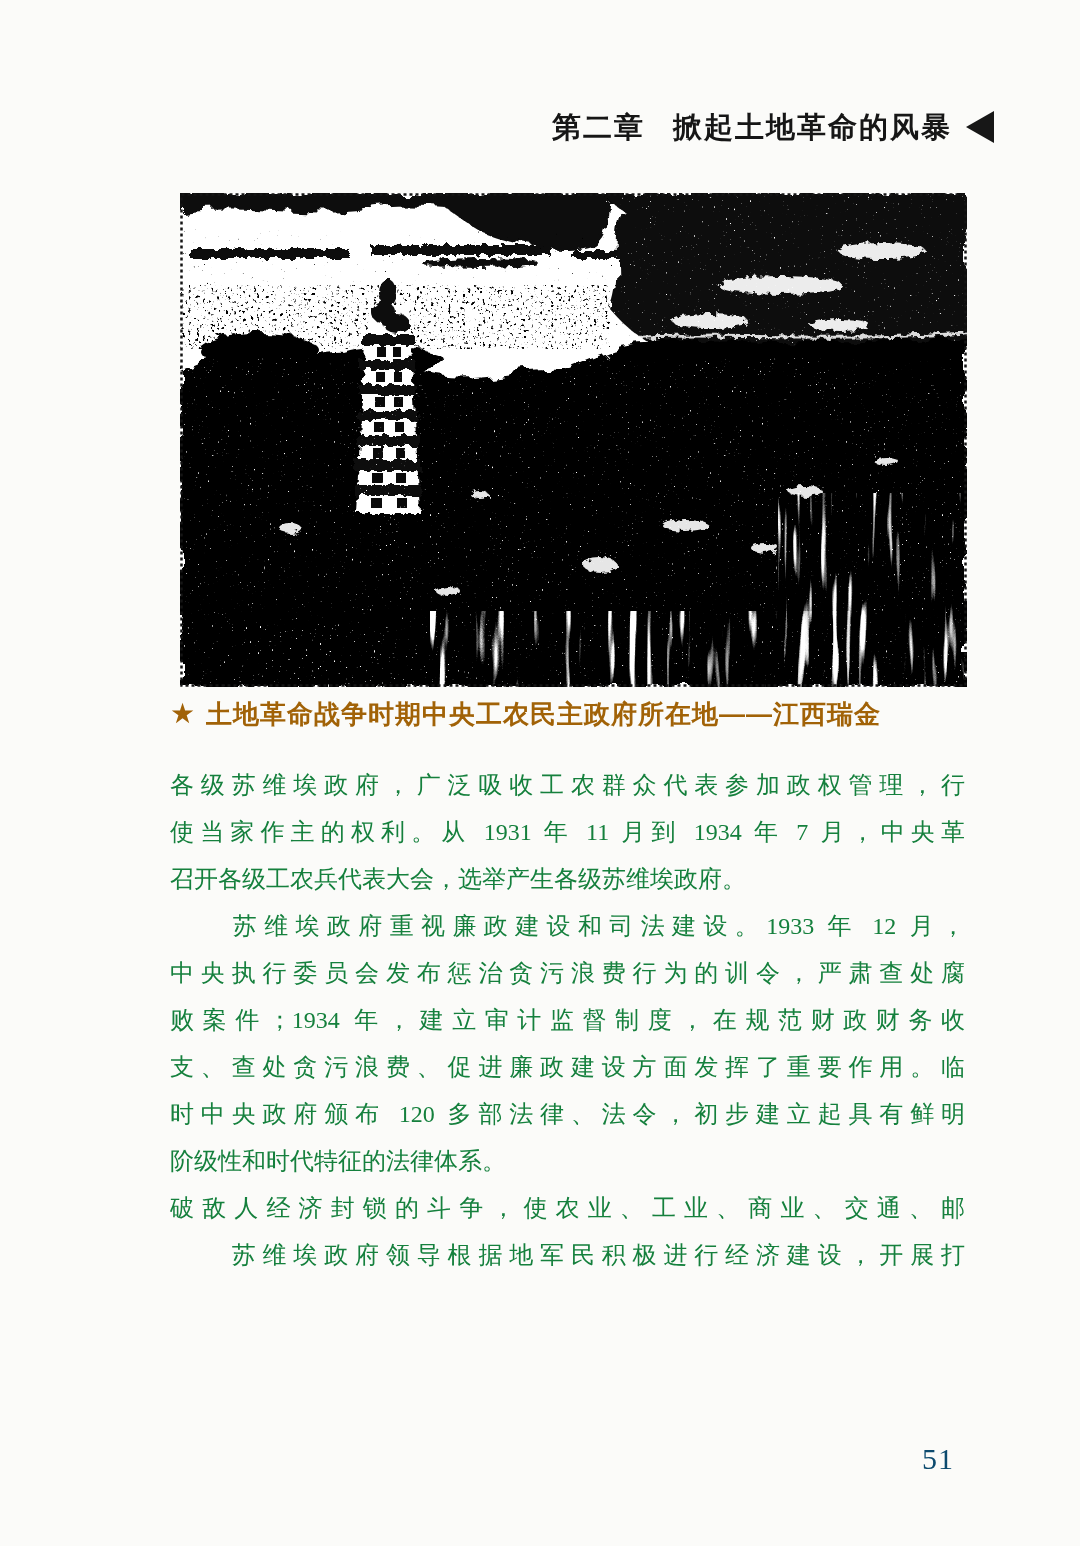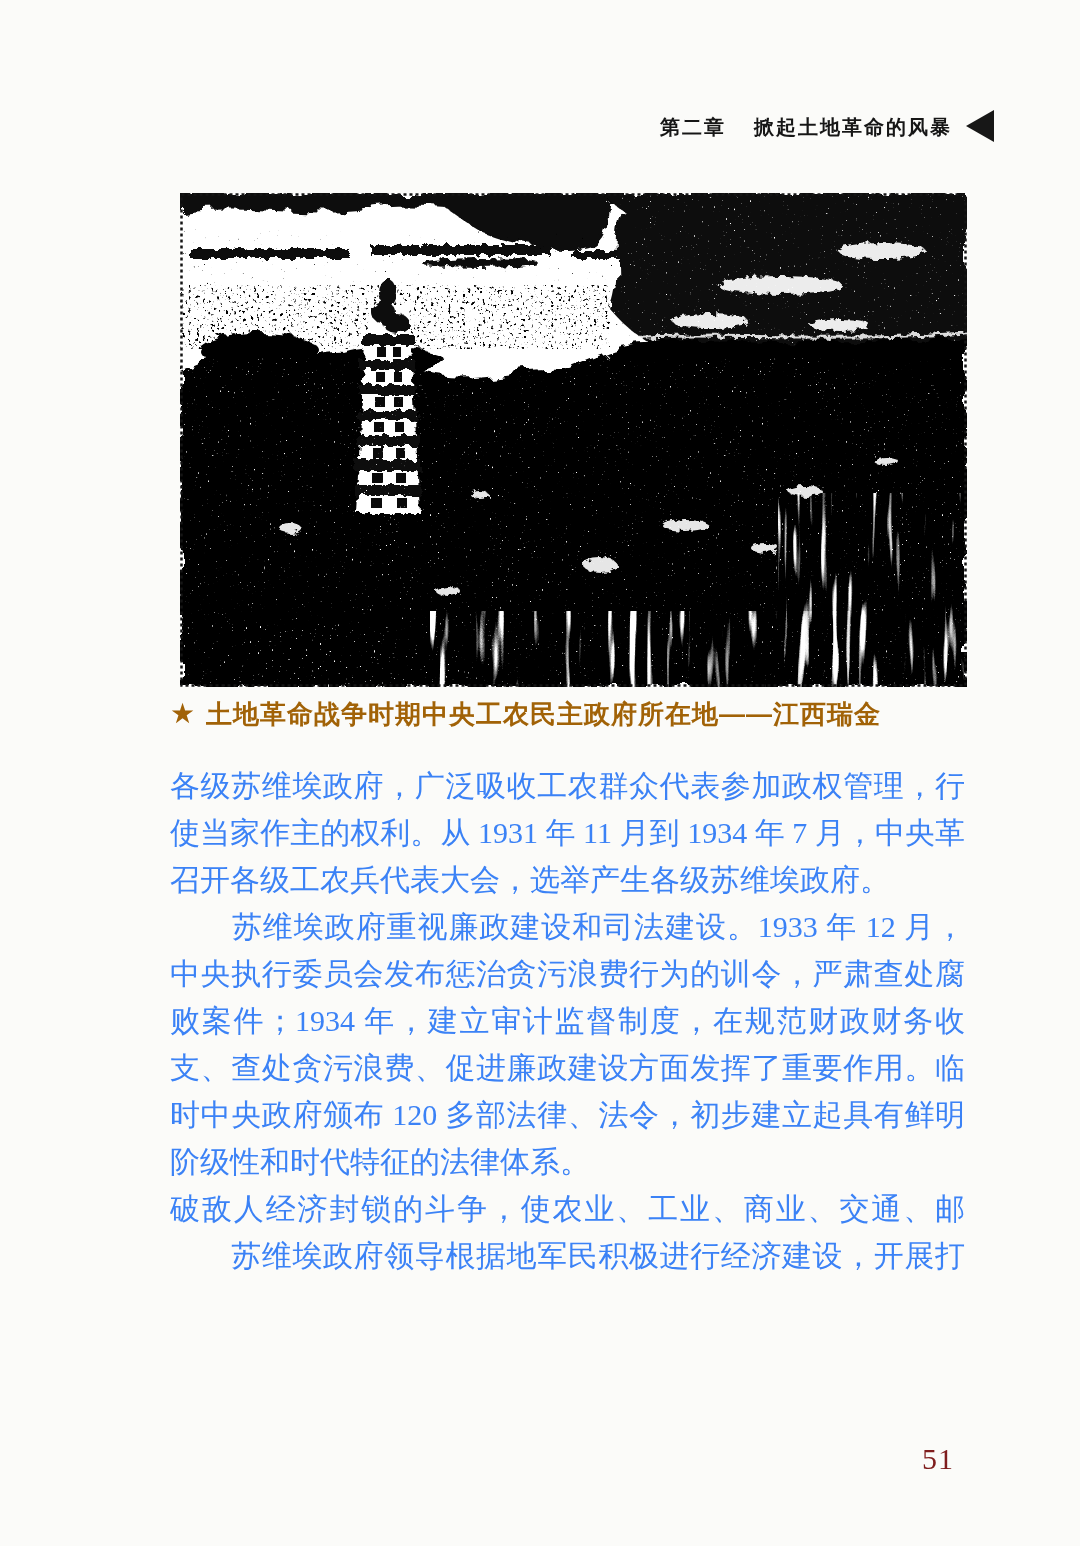--- a/index.html
+++ b/index.html
@@ -4,23 +4,23 @@
 <style>
   html,body{margin:0;padding:0;}
   body{
     width:1080px;height:1546px;position:relative;
     background:#fbfbf9;color:#151515;
     font-family:"Liberation Serif","DejaVu Serif",serif;
     overflow:hidden;
   }
   .running-header{
     position:absolute;top:110px;right:86px;
-    display:flex;align-items:flex-start;
+    display:flex;align-items:center;
     font-family:"Liberation Sans","DejaVu Sans",sans-serif;
-    font-weight:700;font-size:20px;letter-spacing:2px;color:#161616;
+    font-weight:700;font-size:29px;letter-spacing:2px;color:#161616;
     line-height:34px;
   }
   .running-header .chapter{margin-right:28px;}
   .tri-left{
     width:0;height:0;margin-left:14px;
     border-top:16px solid transparent;
     border-bottom:16px solid transparent;
     border-right:28px solid #171717;
   }
   .photo-wrap{
@@ -30,31 +30,31 @@
   .photo-wrap svg{display:block;width:100%;height:100%;}
   .figure-caption{
     position:absolute;left:170px;top:697px;width:800px;
     font-family:"Liberation Sans","DejaVu Sans",sans-serif;
     font-weight:700;font-size:26px;letter-spacing:1px;color:#a16207;
     white-space:nowrap;
   }
   .figure-caption .star{font-size:28px;margin-right:10px;}
   .body-text{
     position:absolute;left:170px;top:762px;width:795px;
-    font-size:30px;color:#3b82f6;
+    font-size:24px;color:#15803d;
   }
   .line{
     height:47px;line-height:47px;
     text-align:justify;text-align-last:justify;
     white-space:nowrap;
   }
   .line.end{text-align-last:left;}
   .page-number{
     position:absolute;left:922px;top:1442px;
-    font-size:30px;color:#7f1d1d;letter-spacing:1px;
+    font-size:30px;color:#0c4a6e;letter-spacing:1px;
   }
 </style>
 </head>
 <body>
 
 <div class="running-header">
   <span class="chapter">第二章</span>
   <span class="title">掀起土地革命的风暴</span>
   <span class="tri-left"></span>
 </div>

